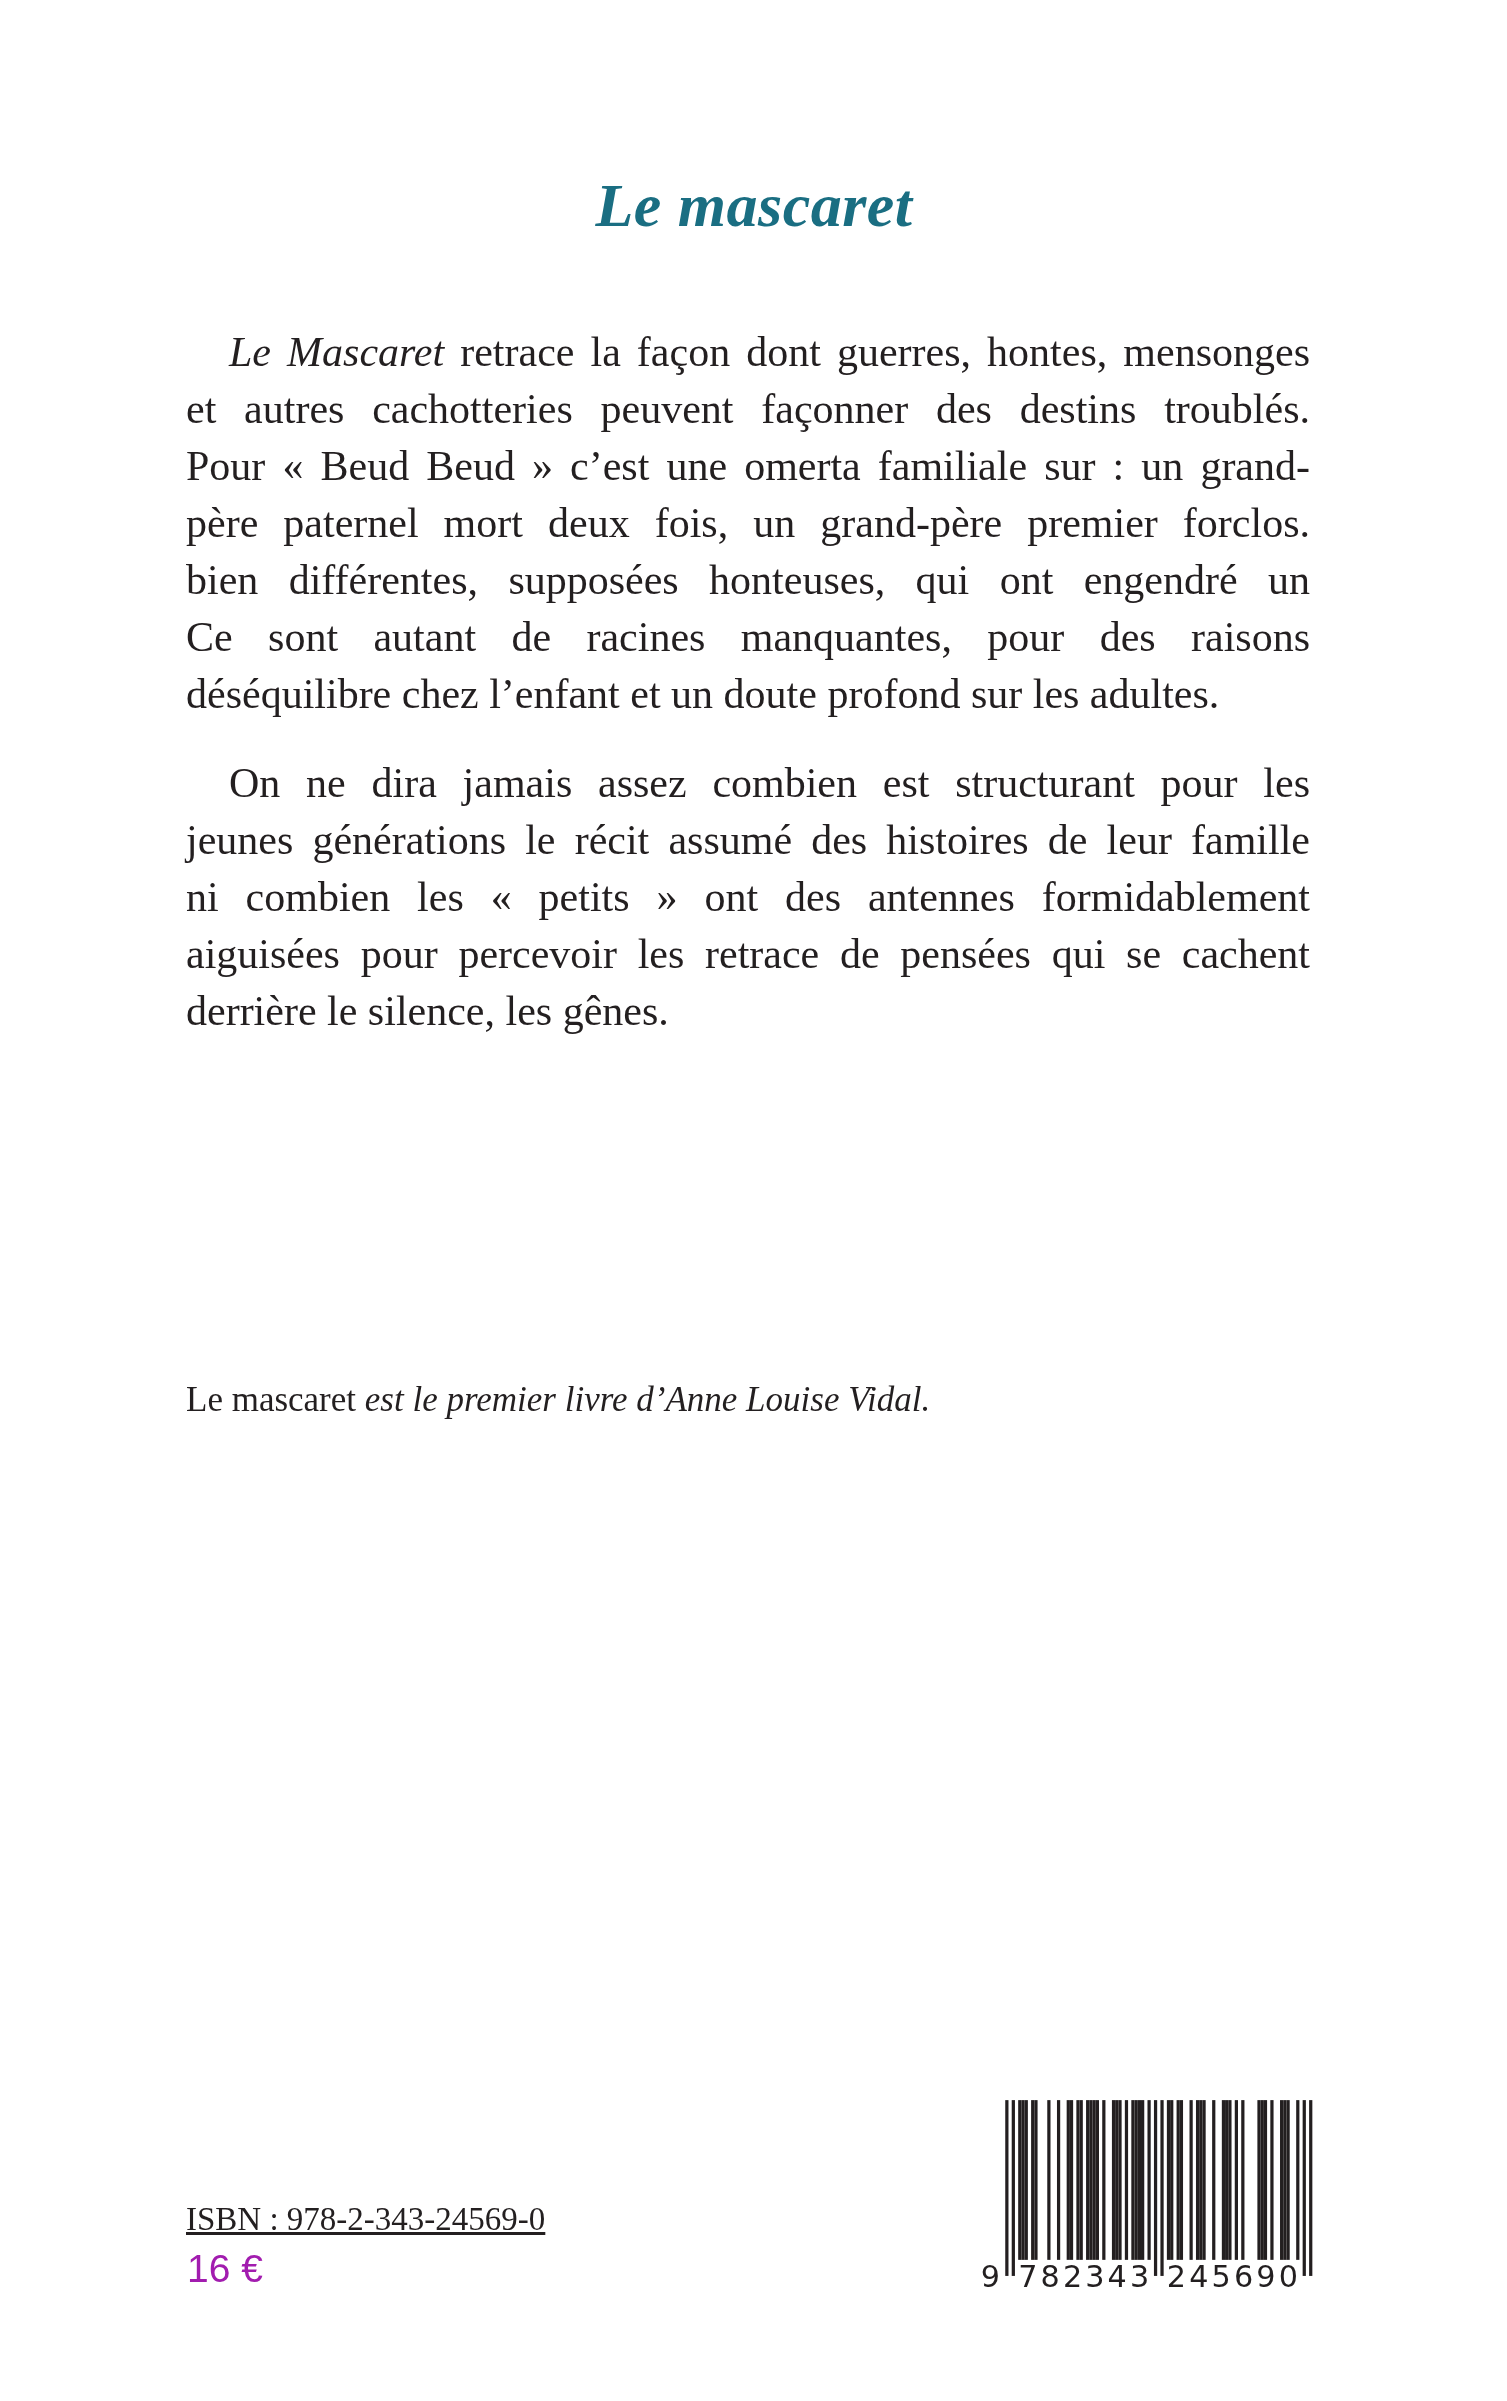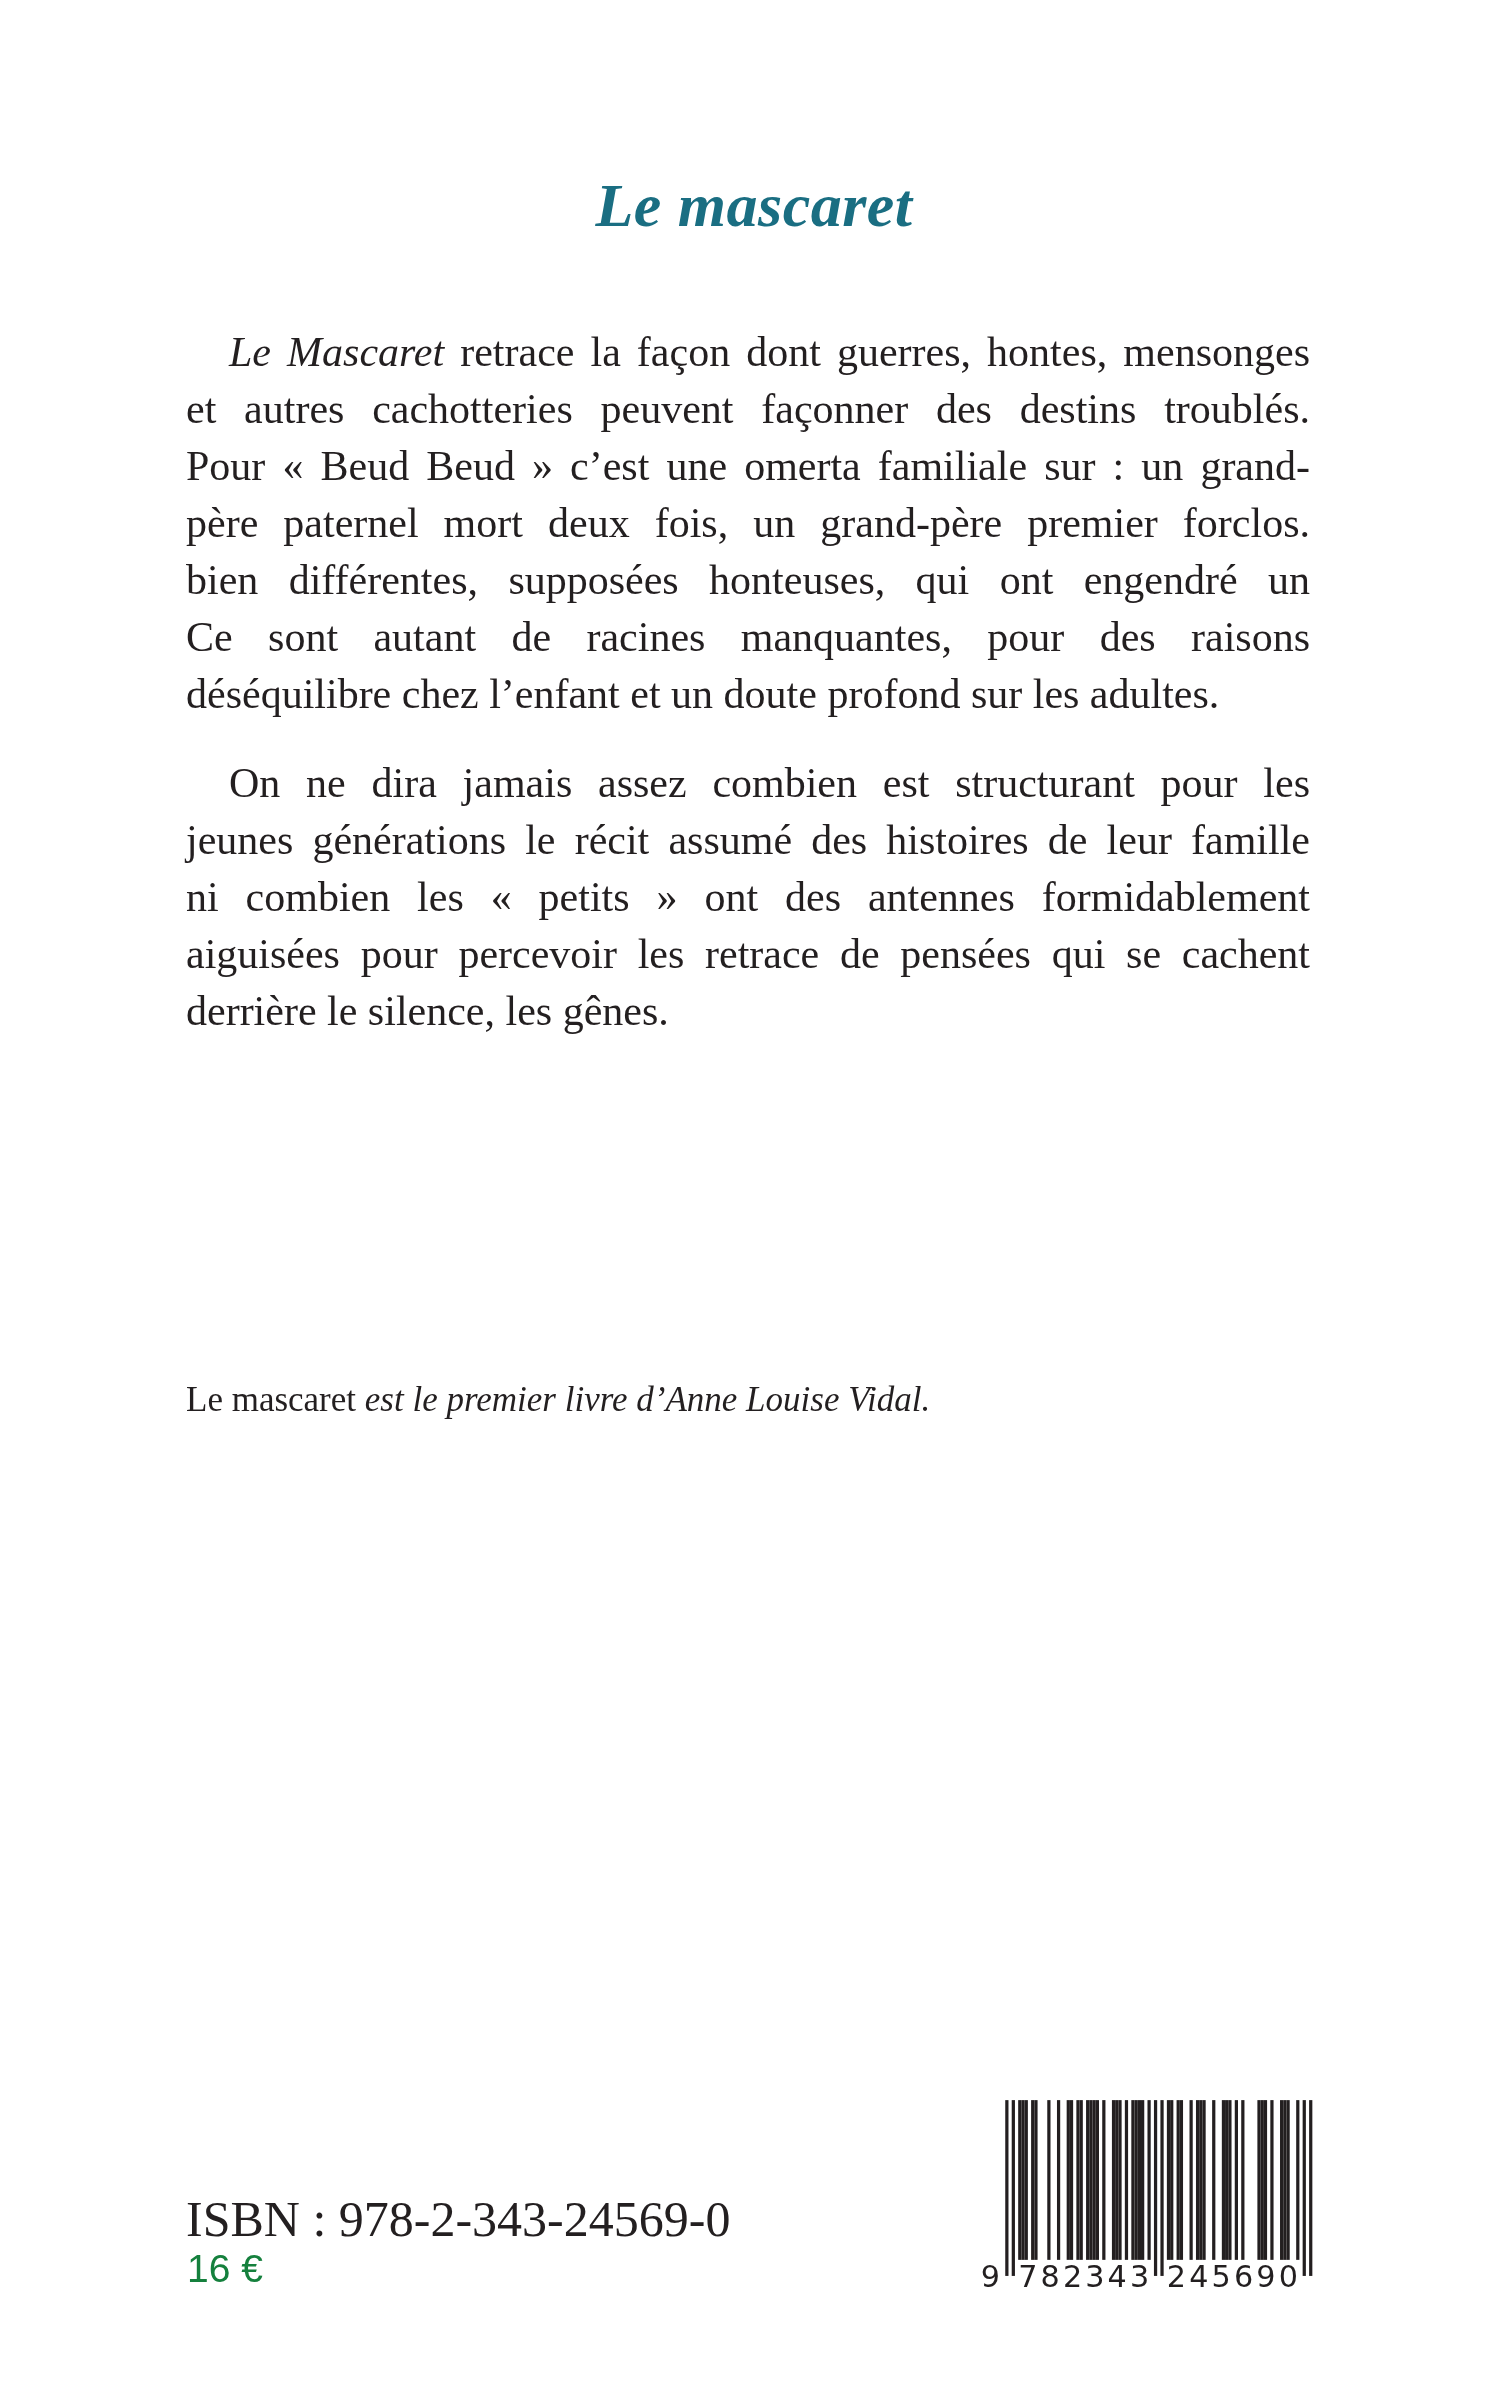--- a/index.html
+++ b/index.html
@@ -8,23 +8,23 @@
   .title { position: absolute; left: 0; width: 1508px; top: 125px; text-align: center;
            font-style: italic; font-size: 62px; line-height: 76px; letter-spacing: 0.5px; }
   .body-block { position: absolute; left: 186px; width: 1124px; }
   .line { display: block; height: 57px; line-height: 57px; font-size: 42px;
           text-align: justify; text-align-last: justify; white-space: nowrap; overflow: visible; }
   .line.last { text-align-last: left; }
   .line.indent { padding-left: 43px; }
   .it { font-style: italic; }
   .author { position: absolute; left: 186px; top: 1378px; font-size: 35px; line-height: 44px; white-space: nowrap; }
   .isbn { position: absolute; left: 186px; top: 2197px; font-family: "Liberation Serif", serif;
-          font-size: 50px; line-height: 44px; white-space: nowrap; }
+          font-size: 33px; line-height: 44px; white-space: nowrap; text-decoration: underline; }
   .price { position: absolute; left: 187px; top: 2247px; font-family: "Liberation Sans", sans-serif;
-           font-size: 39px; line-height: 44px; color: #15803d; white-space: nowrap; text-align: center; }
+           font-size: 39px; line-height: 44px; color: #a21caf; white-space: nowrap; text-align: center; }
   .barcode { position: absolute; left: 975px; top: 2100px; width: 345px; height: 194px; }
   .barcode svg { display: block; }
 </style>
 </head>
 <body>
 
 <div>
   <h1 class="title" style="color: rgb(26, 110, 130);">Le mascaret</h1>
 
   <div class="body-block" id="para1" style="top:300px;margin-top:24px;">

